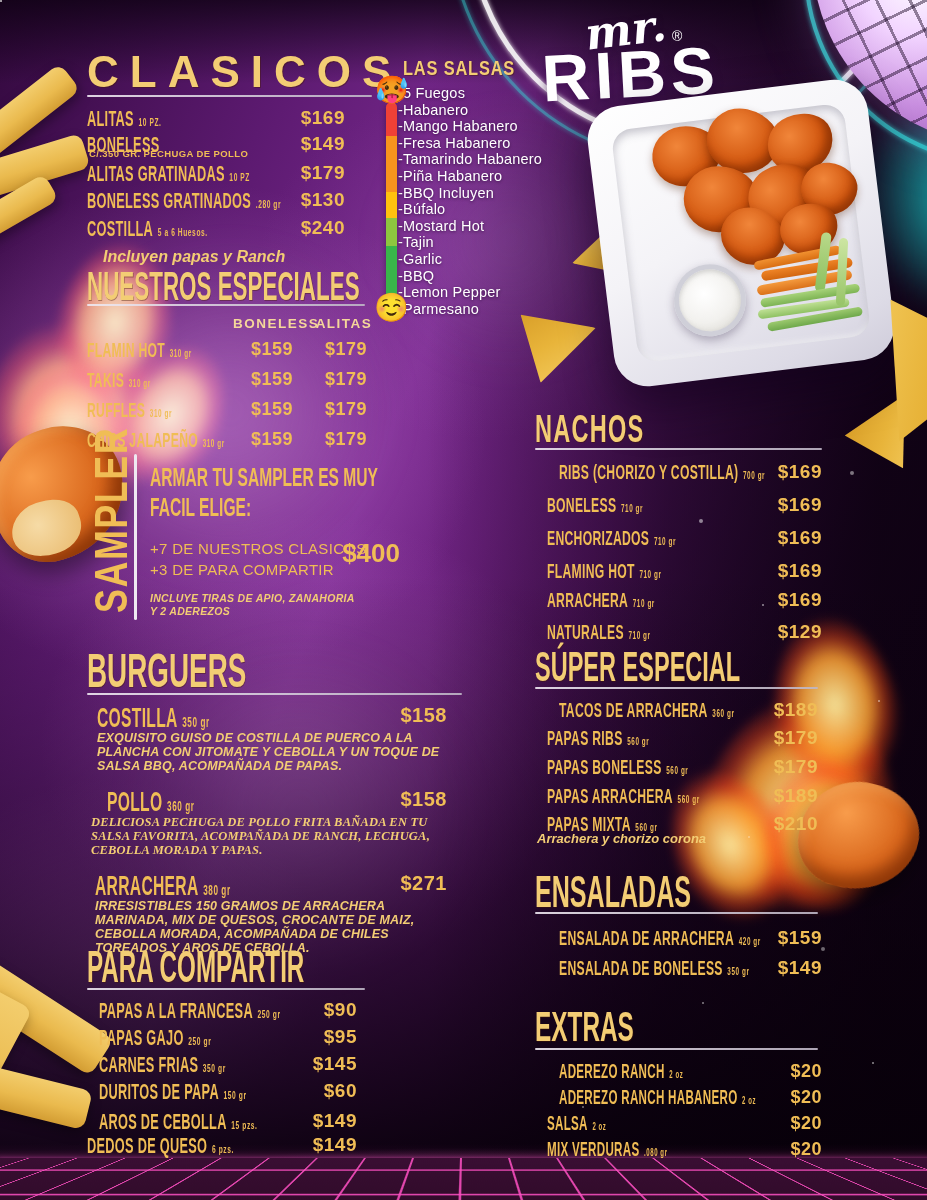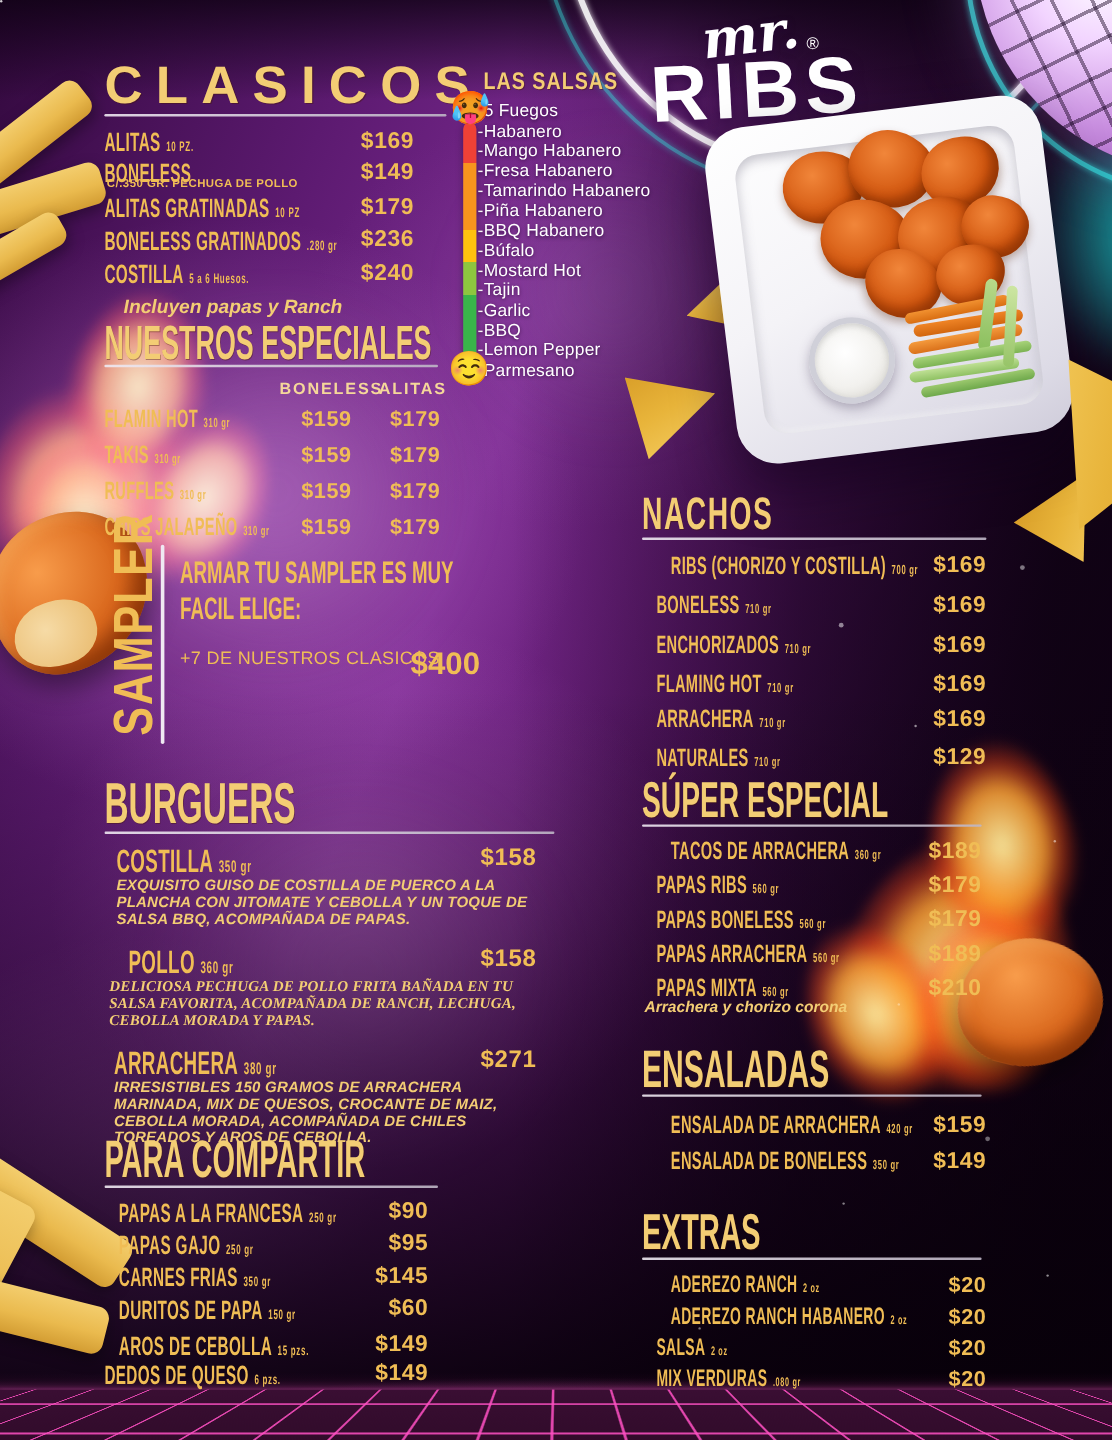--- a/index.html
+++ b/index.html
@@ -214,42 +214,42 @@
       <span class="nm" style="font-size:22px;"><b>BONELESS</b></span>
       <span class="price">$149</span>
     </div>
     <div class="subline">C/.350 GR. PECHUGA DE POLLO</div>
     <div class="row" style="height:27px;">
       <span class="nm" style="font-size:22px;"><b>ALITAS GRATINADAS</b><small>10 PZ</small></span>
       <span class="price">$179</span>
     </div>
     <div class="row" style="height:28px;">
       <span class="nm" style="font-size:22px;"><b>BONELESS GRATINADOS</b><small>.280 gr</small></span>
-      <span class="price">$236</span>
+      <span class="price">$130</span>
     </div>
     <div class="row" style="height:28px;">
       <span class="nm" style="font-size:22px;"><b>COSTILLA</b><small>5 a 6 Huesos.</small></span>
       <span class="price">$240</span>
     </div>
     <div class="italic-note" style="font-size:16px;margin:4px 0 0 16px;">Incluyen papas y Ranch</div>
   </div>
 
   <div class="sec" style="left:385px;top:56px;width:190px;">
     <div class="title" style="font-size:20px;letter-spacing:1px;margin-left:18px;transform:scaleX(.82);line-height:24px;">LAS SALSAS</div>
     <span class="emoji" style="left:-10px;top:21px;font-size:27px;">🥵</span>
     <div class="thermo"></div>
     <span class="emoji" style="left:-11px;top:238px;font-size:28px;">☺️</span>
     <div style="margin:5px 0 0 13px;">
       <div class="salsa-line">-5 Fuegos</div>
       <div class="salsa-line">-Habanero</div>
       <div class="salsa-line">-Mango Habanero</div>
       <div class="salsa-line">-Fresa Habanero</div>
       <div class="salsa-line">-Tamarindo Habanero</div>
       <div class="salsa-line">-Piña Habanero</div>
-      <div class="salsa-line">-BBQ Habanero</div>
+      <div class="salsa-line">-BBQ Incluyen</div>
       <div class="salsa-line">-Búfalo</div>
       <div class="salsa-line">-Mostard Hot</div>
       <div class="salsa-line">-Tajin</div>
       <div class="salsa-line">-Garlic</div>
       <div class="salsa-line">-BBQ</div>
       <div class="salsa-line">-Lemon Pepper</div>
       <div class="salsa-line">-Parmesano</div>
     </div>
   </div>
 
@@ -283,20 +283,25 @@
   </div>
 
   <div class="sec" style="left:90px;top:452px;width:310px;height:180px;">
     <div class="sampler-label">SAMPLER</div>
     <div class="sampler-line"></div>
     <div style="position:absolute;left:60px;top:10px;width:250px;">
       <div class="sampler-head">ARMAR TU SAMPLER ES MUY</div><br>
       <div class="sampler-head">FACIL ELIGE:</div>
       <div style="margin-top:16px;">
         <div class="sampler-opt">+7 DE NUESTROS CLASICOS</div>
+        <div class="sampler-opt">+3 DE PARA COMPARTIR</div>
+      </div>
+      <div style="margin-top:12px;">
+        <div class="sampler-note">INCLUYE TIRAS DE APIO, ZANAHORIA</div>
+        <div class="sampler-note">Y 2 ADEREZOS</div>
       </div>
     </div>
     <div class="sampler-price">$400</div>
   </div>
 
   <div class="sec" style="left:87px;top:648px;width:360px;">
     <div class="title" style="font-size:48px;transform:scaleX(.58);line-height:46px;">BURGUERS</div>
     <div class="rule" style="width:375px;margin:-1px 0 8px;"></div>
     <div>
       <div class="row" style="height:24px;margin-left:10px;">

